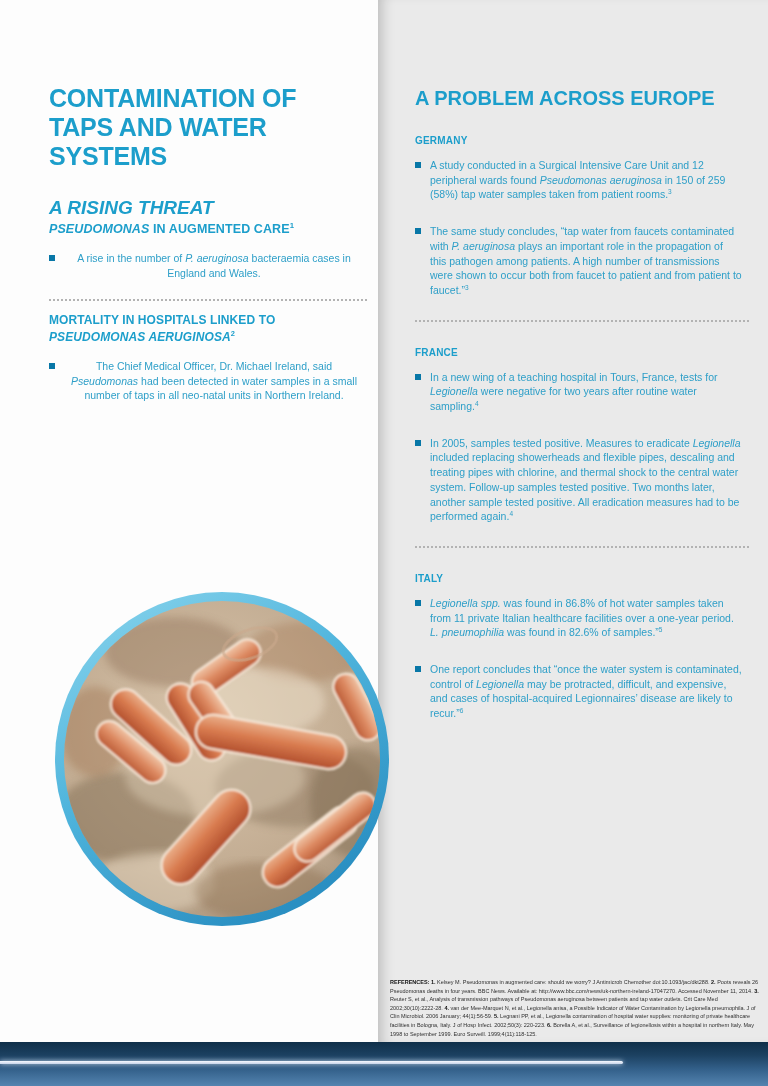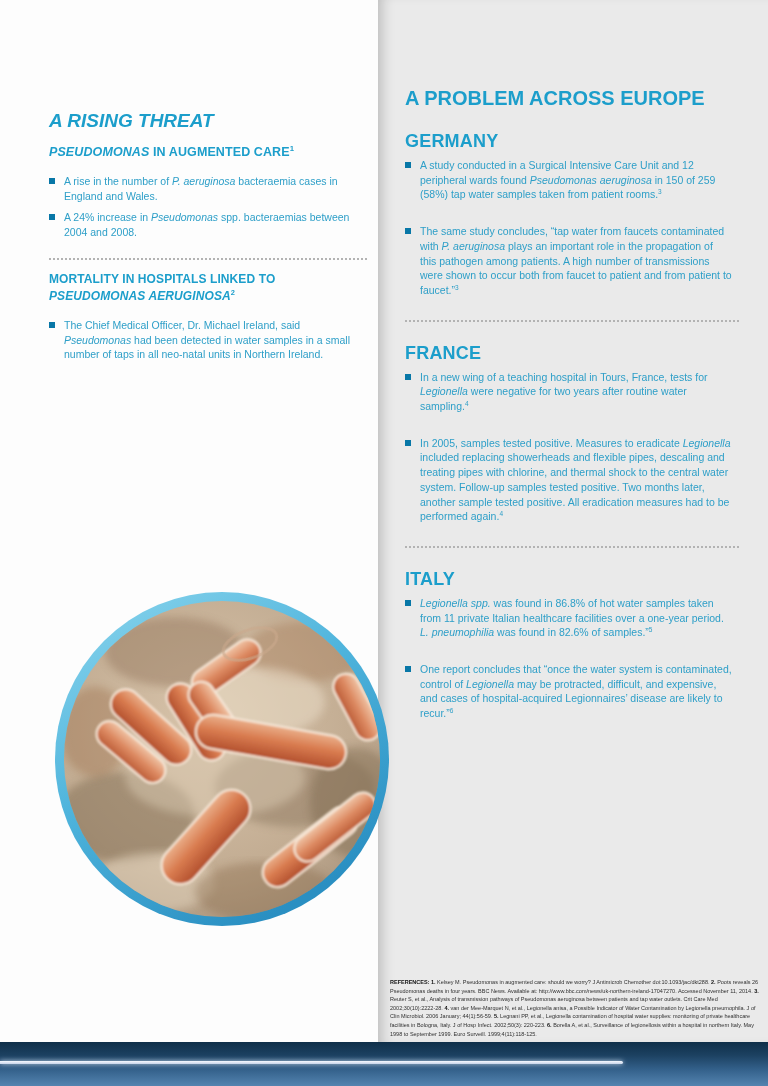--- a/index.html
+++ b/index.html
@@ -13,42 +13,42 @@
 
   
   .blue-h { color:#1c9ecb; font-weight:bold; }
   .it { font-style:italic; }
   sup { font-size:62%; line-height:0; vertical-align:super; }
 
   
   .left-col { position:absolute; left:49px; top:84px; width:322px; z-index:3; }
   .main-title { font-size:25px; line-height:29px; letter-spacing:-.2px; width:315px; }
   .rising-heading { font-size:19px; line-height:22px; margin-top:26px;font-style:italic; }
-  .sub-heading { font-size:12.5px; line-height:15px; margin-top:13px; letter-spacing:.1px; }
+  .sub-heading { font-size:12.5px; line-height:15px; margin-top:3px; letter-spacing:.1px; }
   .intro { font-size:11px; line-height:15px; font-weight:bold; margin-top:11px; width:262px; color:#2496c2; }
 
   .bullets { margin-top:14px; }
   .bullet { display:flex; margin-bottom:7px; }
   .bullet .sq { flex:0 0 6px; width:6px; height:6px; background:#0877a7; margin:4px 9px 0 0; }
   .bullet .btext { font-size:10.5px; line-height:14.5px; color:#2e9fc8; }
-  .left-col .btext { max-width:300px; }
+  .left-col .btext { max-width:300px;text-align:center; }
 
   .dotted { border-top:2px dotted #b3b3b3; height:0; }
   .left-col .dotted { margin-top:19px; width:318px; }
 
   .mortality-heading { font-size:12px; line-height:17px; margin-top:11px; letter-spacing:.1px; }
   .left-col .bullets.mortality { margin-top:13px; }
 
   
   .photo { position:absolute; left:55px; top:592px; width:334px; height:334px; z-index:4; }
 
   
-  .right-col { position:absolute; left:405px; top:86px; width:334px; z-index:3; }
+  .right-col { position:absolute; left:415px; top:86px; width:334px; z-index:3; }
   .right-title { font-size:20px; line-height:24px; }
-  .country { font-size:18px; line-height:16px; margin-top:23px; letter-spacing:.2px; }
+  .country { font-size:10px; line-height:16px; margin-top:23px; letter-spacing:.2px; }
   .right-col .bullets { margin-top:9px; }
   .right-col .bullet { margin-bottom:22px; }
   .right-col .btext { max-width:312px; line-height:14.7px; }
   .right-col .dotted { width:334px; margin-top:8px; }
   .right-col .sect-gap { }
 
   
   .refs { position:absolute; left:390px; top:978px; width:372px; z-index:3;
     font-size:5.5px; line-height:8.6px; color:#2f2f2f; }
   .refs b { color:#111; }
@@ -61,32 +61,29 @@
     box-shadow:0 0 5px rgba(230,240,255,.9); }
 </style>
 </head>
 <body>
 
 <div class="page">
 
   <div class="right-panel"></div>
 
   <div class="left-col">
+    <div class="main-title blue-h">CONTAMINATION OF TAPS AND WATER SYSTEMS</div>
 
     <div class="rising-heading blue-h">A RISING THREAT</div>
     <div class="sub-heading blue-h"><span class="it">PSEUDOMONAS</span><span> IN AUGMENTED CARE</span><sup>1</sup></div>
 
     <div class="bullets">
         <div class="bullet">
           <span class="sq"></span>
           <span class="btext"><span>A rise in the number of </span><span class="it">P. aeruginosa</span><span> bacteraemia cases in England and Wales.</span></span>
-        </div>
-        <div class="bullet">
-          <span class="sq"></span>
-          <span class="btext"><span>A 24% increase in </span><span class="it">Pseudomonas</span><span> spp. bacteraemias between 2004 and 2008.</span></span>
         </div>
       </div>
 
     <div class="dotted"></div>
 
     <div class="mortality-heading blue-h">
       <div>MORTALITY IN HOSPITALS LINKED TO</div>
       <div><span class="it">PSEUDOMONAS AERUGINOSA</span><sup>2</sup></div>
     </div>
     <div class="bullets mortality">

